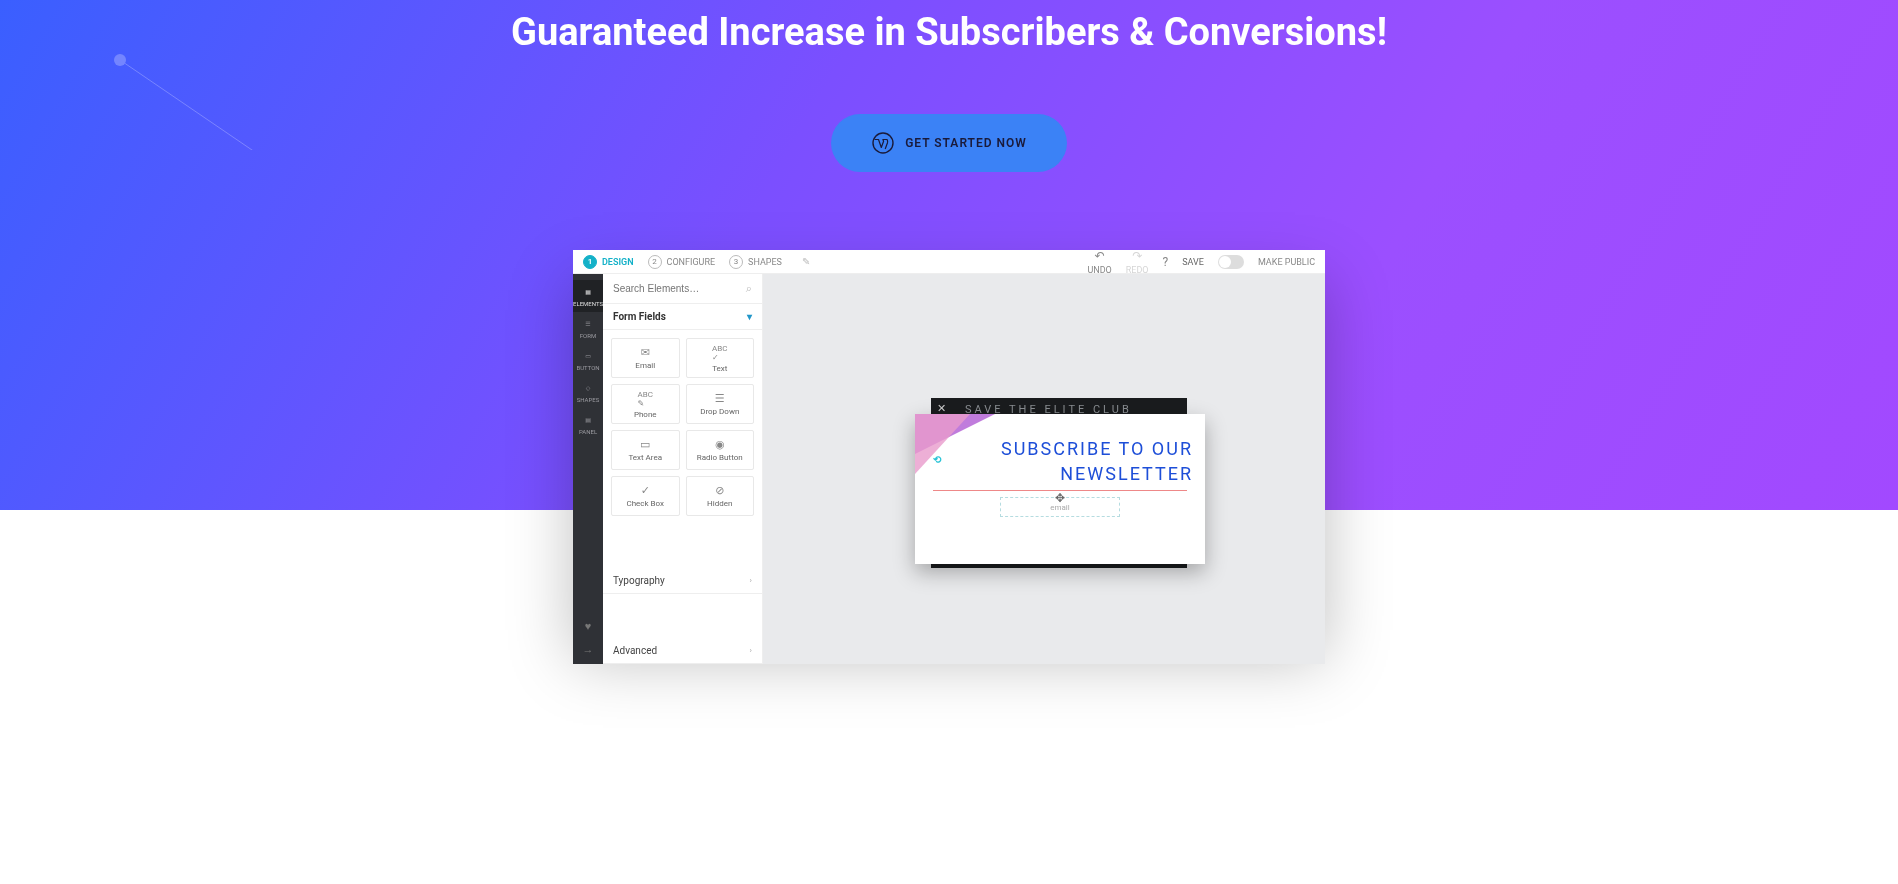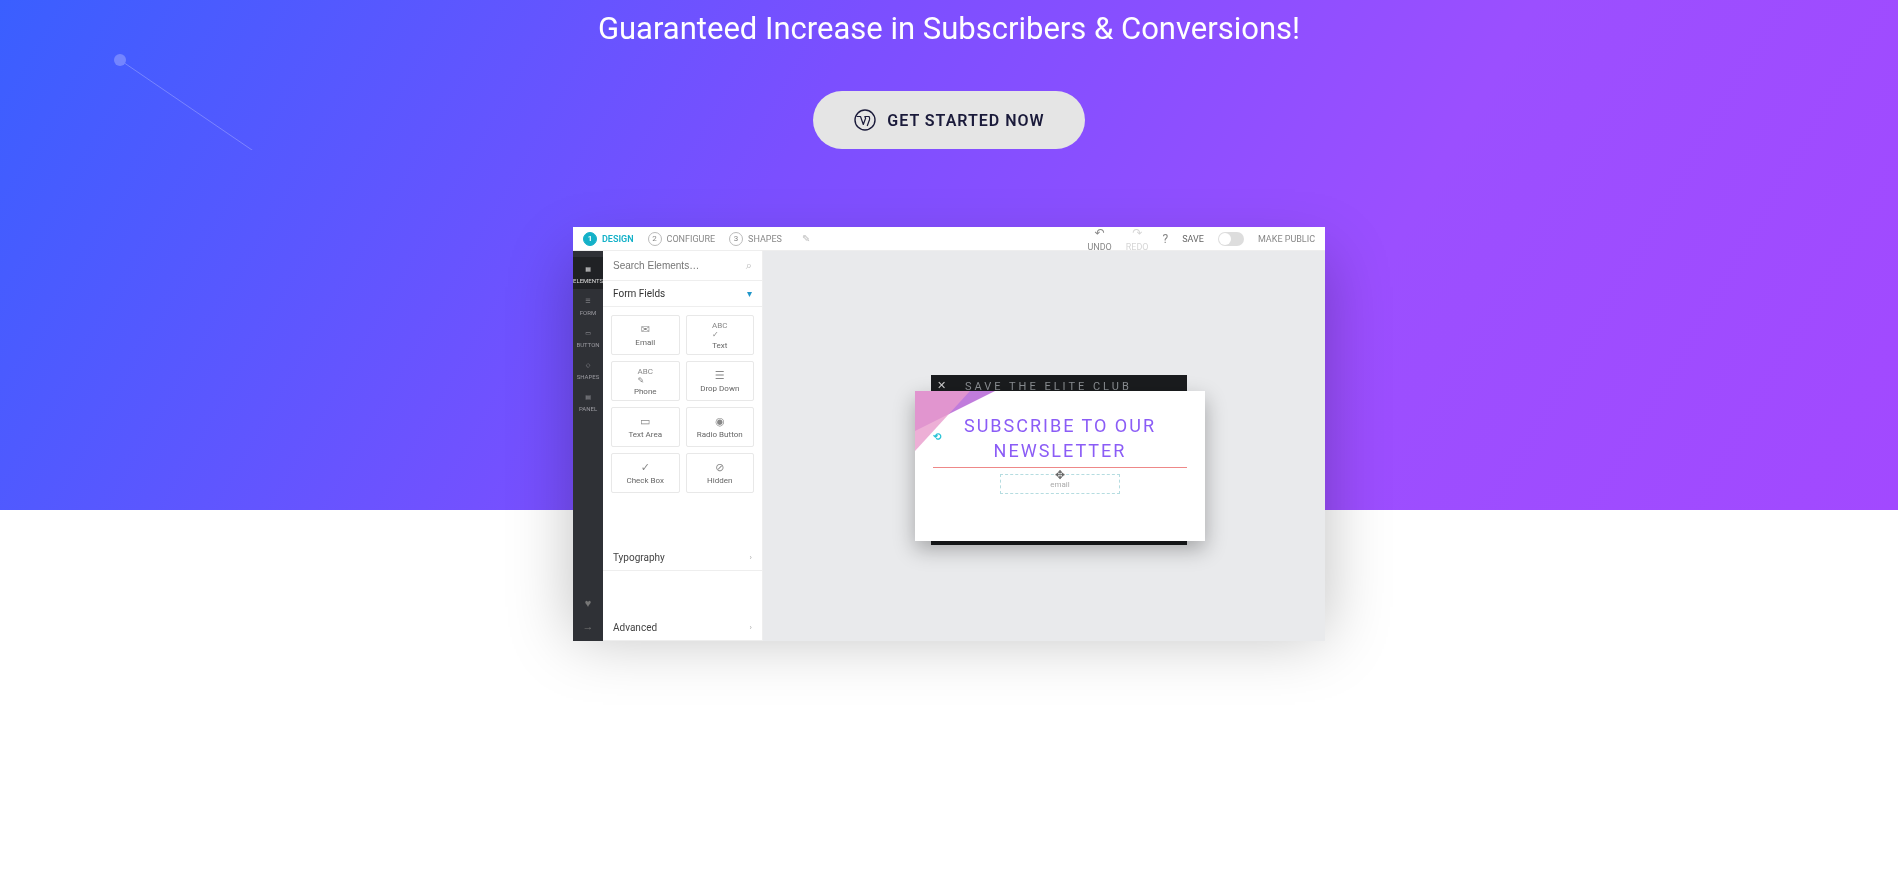--- a/index.html
+++ b/index.html
@@ -3,22 +3,22 @@
 <meta charset="utf-8">
 <style>
 * { margin:0; padding:0; box-sizing:border-box; }
 body { font-family:-apple-system,BlinkMacSystemFont,"Segoe UI",Roboto,sans-serif; width:1898px; height:884px; overflow:hidden; position:relative; background:#fff; }
 .hero-bg { position:absolute; top:0; left:0; width:100%; height:510px; background:linear-gradient(120deg,#3a5fff 0%,#7b4fff 40%,#9b4fff 70%,#a249ff 100%); z-index:0; overflow:hidden; }
 .net-bg { position:absolute; inset:0; opacity:.25; }
 .net-bg circle { fill:#fff; }
 .net-bg line { stroke:#fff; stroke-width:1; }
 .hero { position:relative; z-index:1; text-align:center; padding-top:10px; color:#fff; }
 .hero-sub { font-size:34px; font-weight:300; margin-bottom:12px; letter-spacing:.3px; }
-.hero-title { font-size:31px; font-weight:400; margin-bottom:44px; }
-.cta { display:inline-flex; align-items:center; gap:10px; background:#e5e5e5; color:#1a1a3a; padding:17px 40px; border-radius:40px; text-decoration:none; font-size:16px; font-weight:600; letter-spacing:1px; cursor:pointer; }
+.hero-title { font-size:38px; font-weight:700; margin-bottom:60px; }
+.cta { display:inline-flex; align-items:center; gap:10px; background:#3b82f6; color:#1a1a3a; padding:17px 40px; border-radius:40px; text-decoration:none; font-size:12px; font-weight:600; letter-spacing:1px; cursor:pointer; }
 .cta-ico svg { width:24px; height:24px; display:block; }
 .app { position:relative; z-index:2; width:752px; height:380px; margin:78px auto 0; background:#f5f6f8; box-shadow:0 30px 60px rgba(0,0,0,.25); display:flex; flex-direction:column; font-size:11px; color:#555; }
 .topbar { height:24px; background:#fff; border-bottom:1px solid #eee; display:flex; align-items:center; padding:0 10px; }
 .step { display:flex; align-items:center; gap:5px; margin-right:14px; font-size:9px; color:#888; }
 .step-num { width:14px; height:14px; border-radius:50%; border:1px solid #bbb; display:flex; align-items:center; justify-content:center; font-size:8px; color:#888; }
 .step.active .step-num { background:#14b1c8; border-color:#14b1c8; color:#fff; }
 .step.active { color:#14b1c8; font-weight:600; }
 .pencil { margin-left:6px; color:#bbb; font-size:10px; }
 .top-right { margin-left:auto; display:flex; align-items:center; gap:14px; font-size:9px; color:#888; }
 .tr-item { display:flex; flex-direction:column; align-items:center; gap:2px; cursor:pointer; }
@@ -27,35 +27,35 @@
 .toggle::after { content:''; position:absolute; left:1px; top:1px; width:12px; height:12px; background:#fff; border-radius:50%; }
 .app-body { flex:1; display:flex; }
 .darkbar { width:30px; background:#2f3136; display:flex; flex-direction:column; align-items:center; padding-top:6px; gap:0; }
 .darkbar-item { width:100%; height:32px; display:flex; flex-direction:column; align-items:center; justify-content:center; color:#9a9aa0; font-size:6px; gap:2px; cursor:pointer; }
 .darkbar-item.active { background:#202225; color:#ddd; }
 .darkbar-ico { width:12px; height:12px; display:flex; align-items:center; justify-content:center; }
 .darkbar-bottom { margin-top:auto; width:100%; padding-bottom:8px; display:flex; flex-direction:column; align-items:center; gap:10px; color:#777; }
 .sidepanel { width:160px; background:#fff; display:flex; flex-direction:column; border-right:1px solid #eee; }
 .search { display:flex; align-items:center; height:30px; padding:0 10px; border-bottom:1px solid #eee; }
 .search input { flex:1; border:none; outline:none; font-size:10px; color:#888; }
-.sect-head { height:26px; display:flex; align-items:center; justify-content:space-between; padding:0 10px; border-bottom:1px solid #eee; font-size:10px; color:#333; font-weight:400; cursor:pointer; }
+.sect-head { height:26px; display:flex; align-items:center; justify-content:space-between; padding:0 10px; border-bottom:1px solid #eee; font-size:10px; color:#333; font-weight:700; cursor:pointer; }
 .sect-head.sub { font-weight:400; color:#444;margin-top:44px; }
 .arrow { color:#2196c9; font-size:10px; }
 .grid { display:grid; grid-template-columns:1fr 1fr; gap:6px; padding:8px; }
 .field-card { height:40px; display:flex; flex-direction:column; align-items:center; justify-content:center; gap:2px; border:1px solid #e8e8e8; border-radius:2px; font-size:8px; color:#666; cursor:pointer; }
 .field-card .fi { font-size:11px; color:#888; }
 .canvas { flex:1; position:relative; background:#e9eaec; }
 .modal-back { position:absolute; top:124px; left:168px; width:256px; height:170px; background:#1a1c1e; }
 .modal-back .mb-top { height:22px; display:flex; align-items:center; color:#8a8e92; font-size:11px; letter-spacing:3px; padding-left:34px; }
 .modal-back .mb-close { position:absolute; top:4px; left:6px; color:#ccc; font-size:11px; cursor:pointer; }
 .modal-front { position:absolute; top:140px; left:152px; width:290px; height:150px; background:#fff; box-shadow:0 8px 20px rgba(0,0,0,.3); overflow:hidden; }
 .tri1 { position:absolute; top:0; left:0; width:0; height:0; border-left:80px solid #b565d6; border-bottom:40px solid transparent; opacity:.85; }
 .tri2 { position:absolute; top:0; left:0; width:0; height:0; border-left:55px solid #e89bcc; border-bottom:60px solid transparent; opacity:.8; }
 .sel-mark { position:absolute; top:40px; left:18px; color:#28c3d6; font-size:10px; font-weight:bold; }
-.modal-title { text-align:center; margin-top:22px; font-size:18px; color:#8b5cf6; letter-spacing:2px; line-height:1.4; padding:0 12px; }
+.modal-title { text-align:right; margin-top:22px; font-size:18px; color:#1d4ed8; letter-spacing:2px; line-height:1.4; padding:0 12px; }
 .redline { height:1px; background:#e88; margin:4px 18px 0; }
 .email-field { margin:6px auto 0; width:120px; height:20px; border:1px dashed #b5dce0; display:flex; align-items:center; justify-content:center; font-size:8px; color:#aaa; position:relative; }
 .move-handle { position:absolute; top:-8px; width:16px; height:16px; display:flex; align-items:center; justify-content:center; color:#666; font-size:12px; }
 .caret { color:#aaa; font-size:8px; }
 .undo-ico, .redo-ico { font-size:12px; }
 </style>
 </head>
 <body>
 
 <div class="hero-bg">

